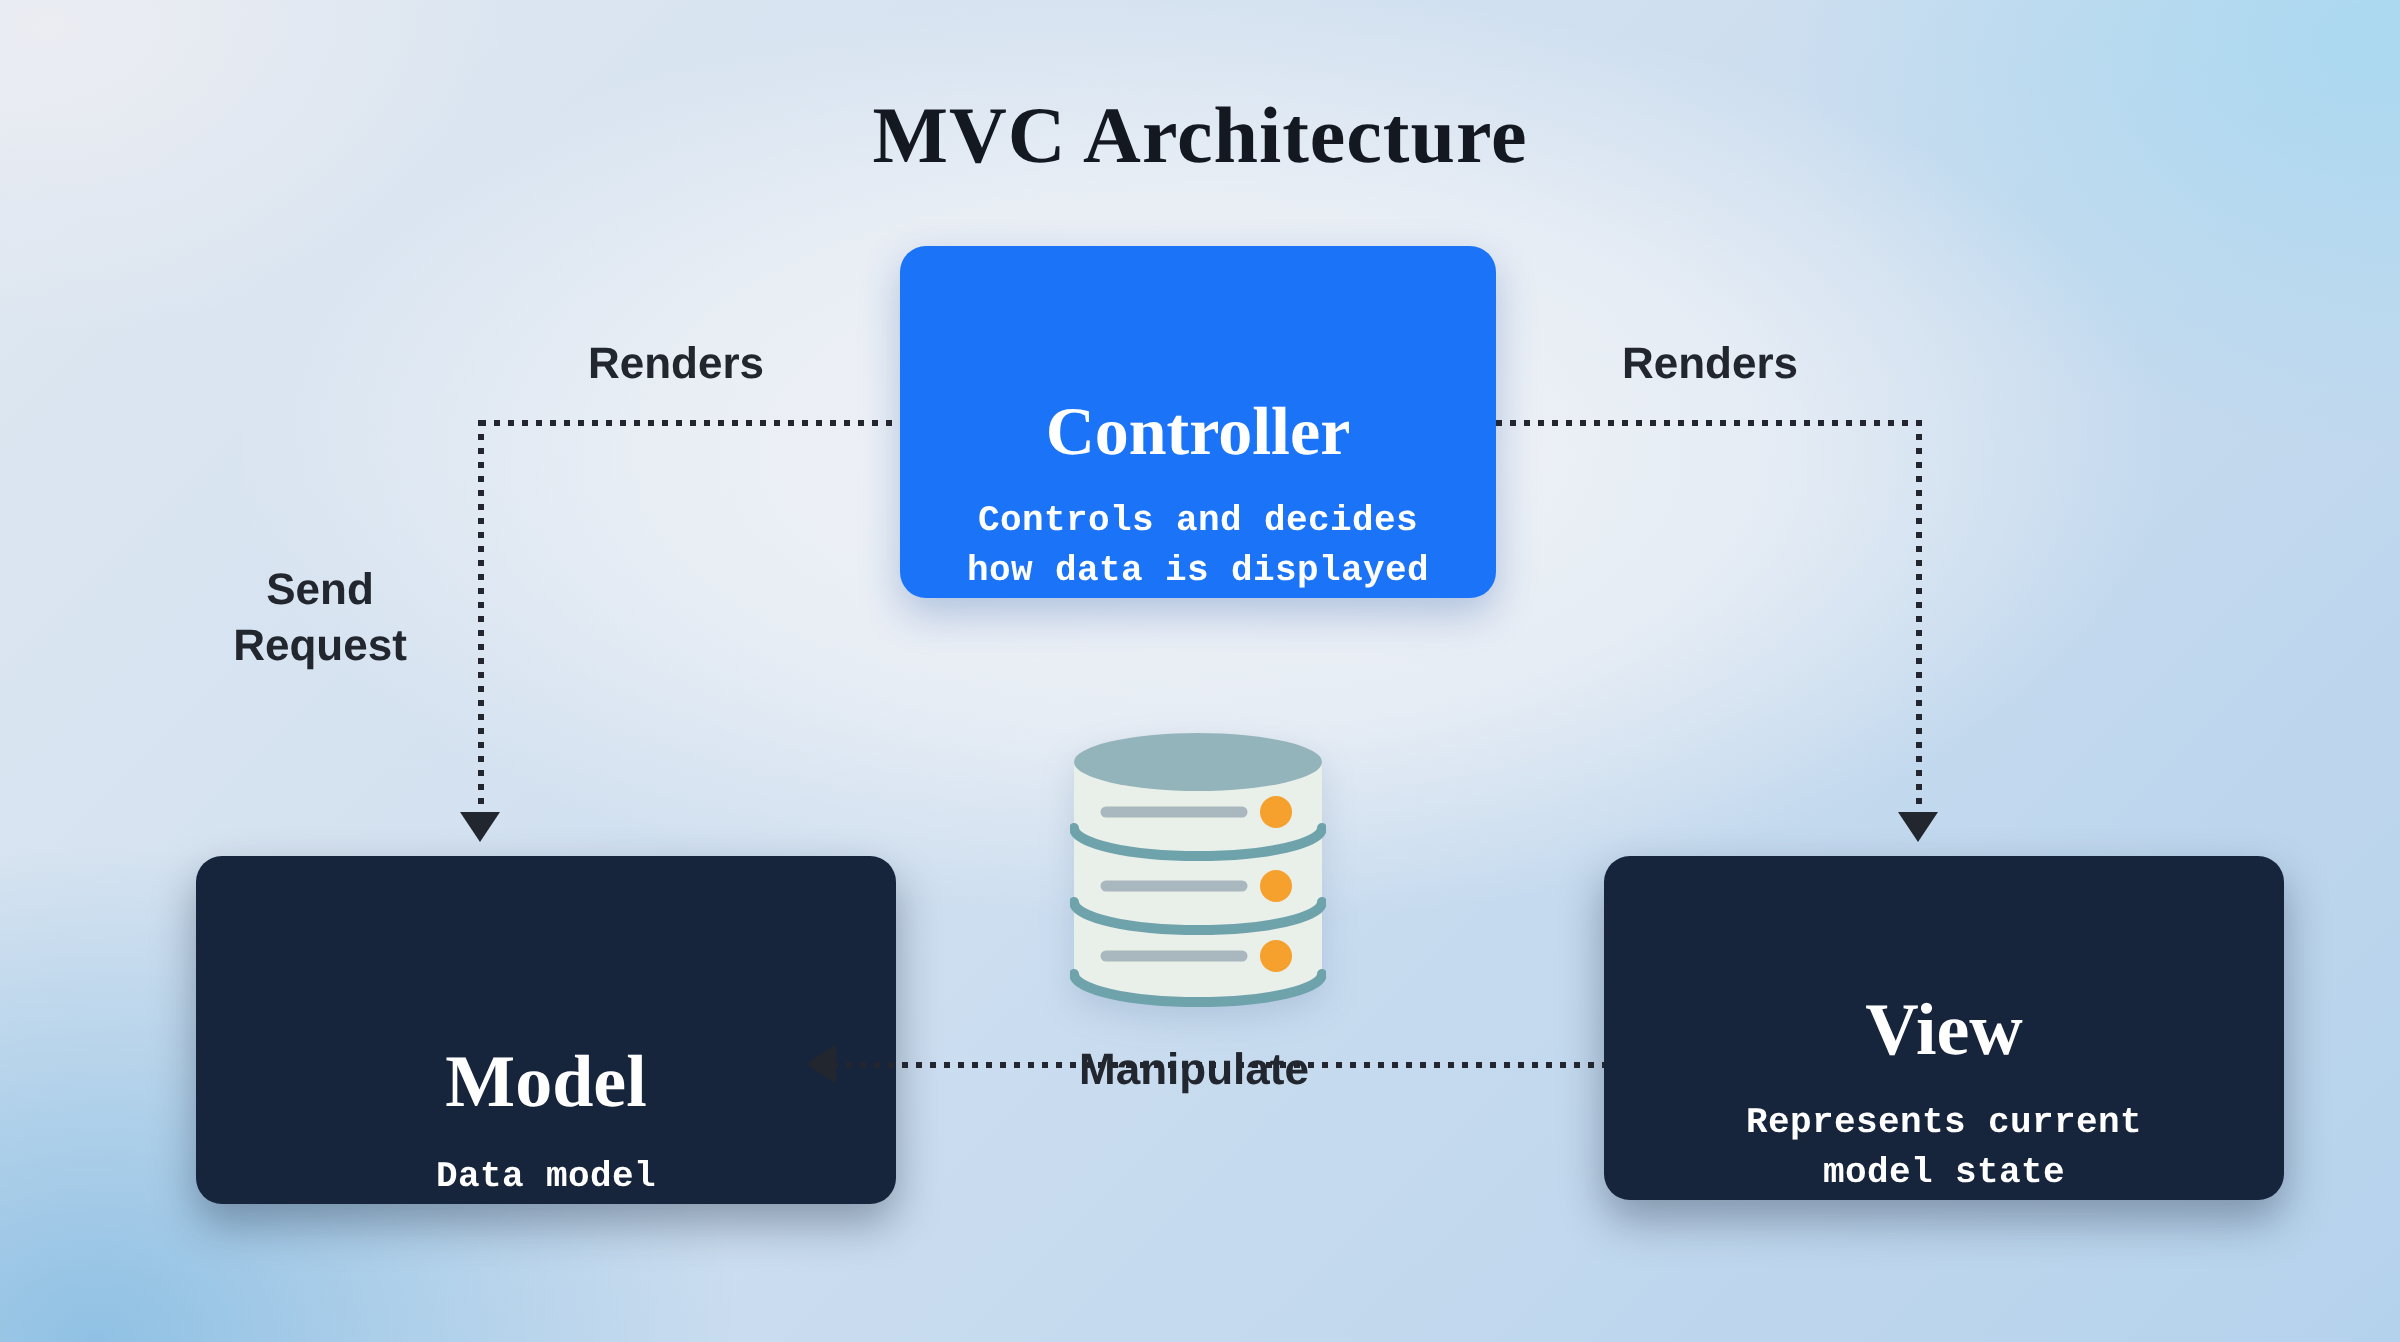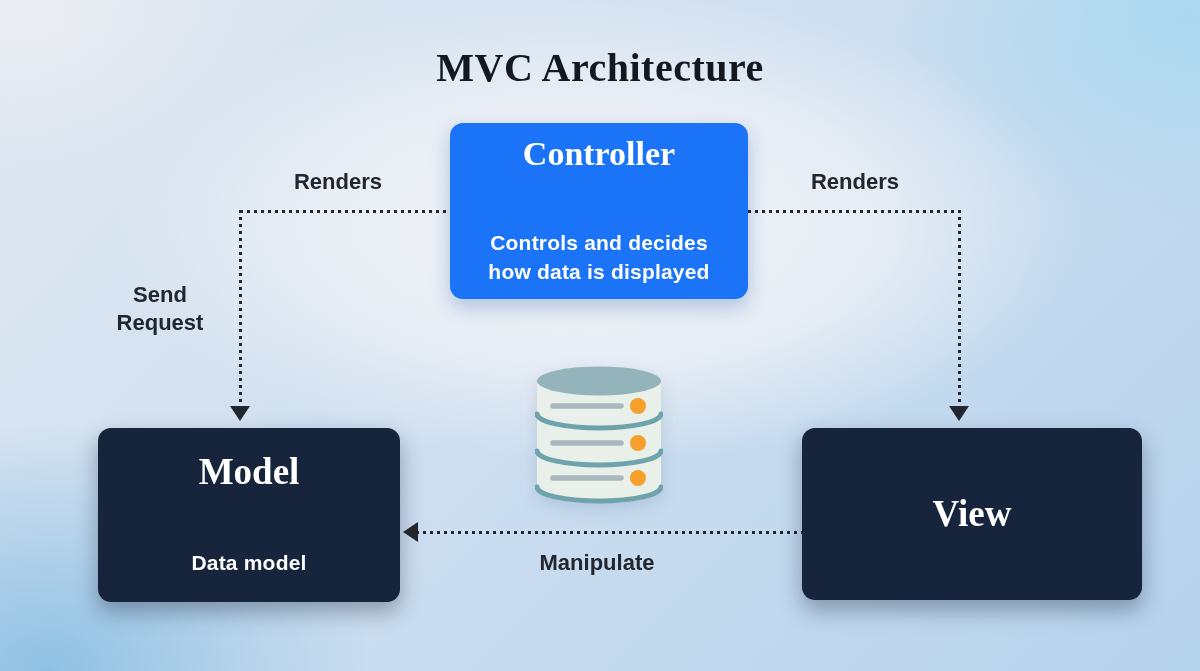--- a/index.html
+++ b/index.html
@@ -29,68 +29,68 @@
     letter-spacing: 0.5px;
   }
 
   .node {
     position: absolute;
     border-radius: 13px;
     color: #ffffff;
     display: flex;
     flex-direction: column;
     align-items: center;
-    justify-content: center;
+    justify-content: flex-end;
     text-align: center;
-    gap: 43px;
   }
   .node-controller {
     left: 450px; top: 123px; width: 298px; height: 176px;
     background: #1b74f8;
     box-shadow: 0 8px 20px rgba(23, 77, 163, 0.28);
   }
   .node-model {
-    left: 98px; top: 428px; width: 302px; height: 174px;
+    left: 98px; top: 428px; width: 350px; height: 174px;
     background: #16243c;
     box-shadow: 0 10px 22px rgba(13, 25, 48, 0.35);
   }
   .node-view {
     left: 802px; top: 428px; width: 340px; height: 172px;
     background: #16243c;
     box-shadow: 0 10px 22px rgba(13, 25, 48, 0.35);
   }
   .node-title {
     font-family: "Liberation Serif", "DejaVu Serif", serif;
     font-weight: 700;
     font-size: 34px;
     line-height: 1.1;
   }
   .node-model .node-title, .node-view .node-title { font-size: 37px; }
   .node-desc {
     margin-top: 14px;
-    font-size: 21px;
+    font-size: 18px;
     font-weight: 600;
     line-height: 1.38;
     white-space: pre-line;
     letter-spacing: 0.2px;
+    font-family: Liberation Mono, monospace;
   }
 
   .edge-label {
     position: absolute;
     font-size: 22px;
     font-weight: 600;
     color: #22262e;
     text-align: center;
     white-space: pre-line;
     line-height: 1.28;
   }
   .label-renders   { left: 263px; top: 168px; width: 150px; }
   .label-display   { left: 780px; top: 168px; width: 150px; }
   .label-send-request { left: 85px; top: 281px; width: 150px; }
-  .label-manipulate { left: 512px; top: 549px; width: 170px; }
+  .label-manipulate { left: 512px; top: 521px; width: 170px; }
 
   .edge-h {
     position: absolute; height: 3px;
     background-image: repeating-linear-gradient(90deg, #23262e 0 3px, transparent 3px 7px);
   }
   .edge-v {
     position: absolute; width: 3px;
     background-image: repeating-linear-gradient(180deg, #23262e 0 3px, transparent 3px 7px);
   }
   .renders-h  { left: 240px; top: 210px; width: 210px; }
@@ -140,20 +140,22 @@
 how data is displayed</div>
   </div>
 
   <div class="node node-model">
     <div class="node-title">Model</div>
     <div class="node-desc">Data model</div>
   </div>
 
   <div class="node node-view">
     <div class="node-title">View</div>
+    <div class="node-desc">Represents current
+model state</div>
   </div>
 
   <div class="edge-h renders-h"></div>
   <div class="edge-v renders-v"></div>
   <div class="arrowhead arrow-down-model"></div>
   <div class="edge-label label-send-request">Send
 Request</div>
   <div class="edge-label label-renders">Renders</div>
 
   <div class="edge-h display-h"></div>

